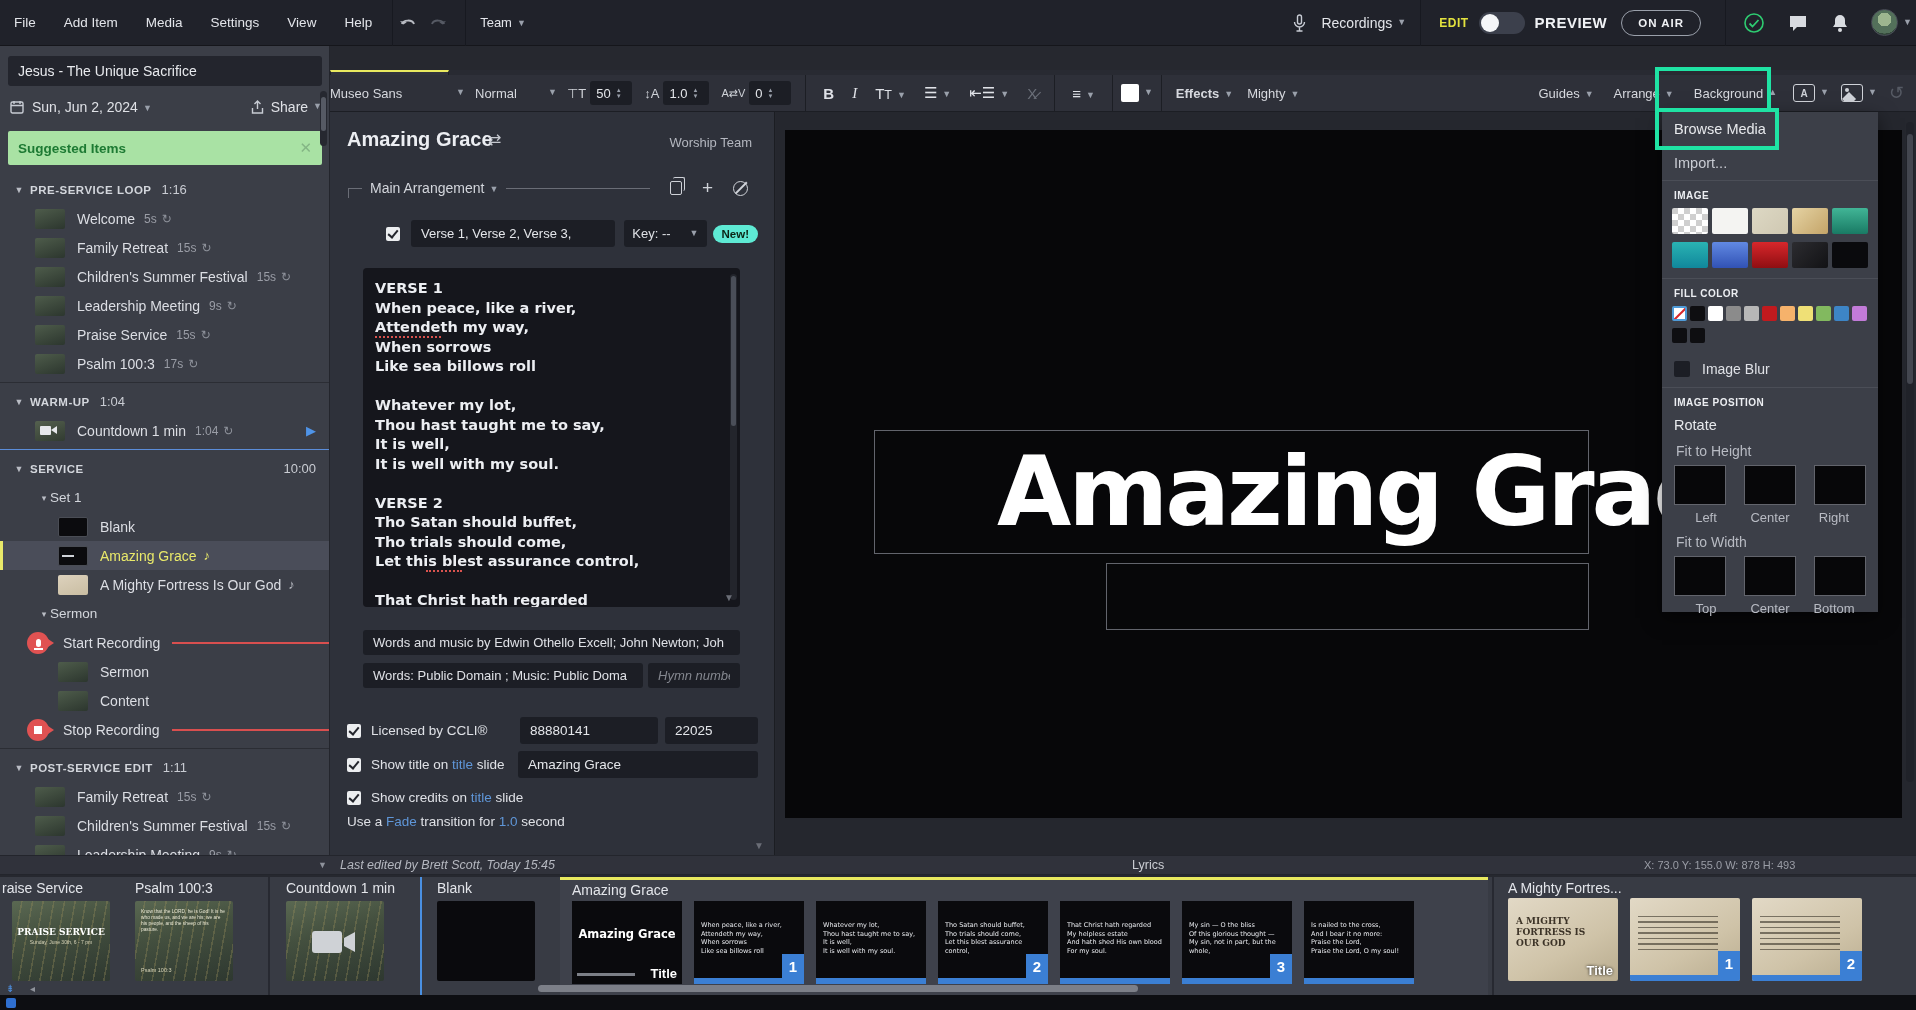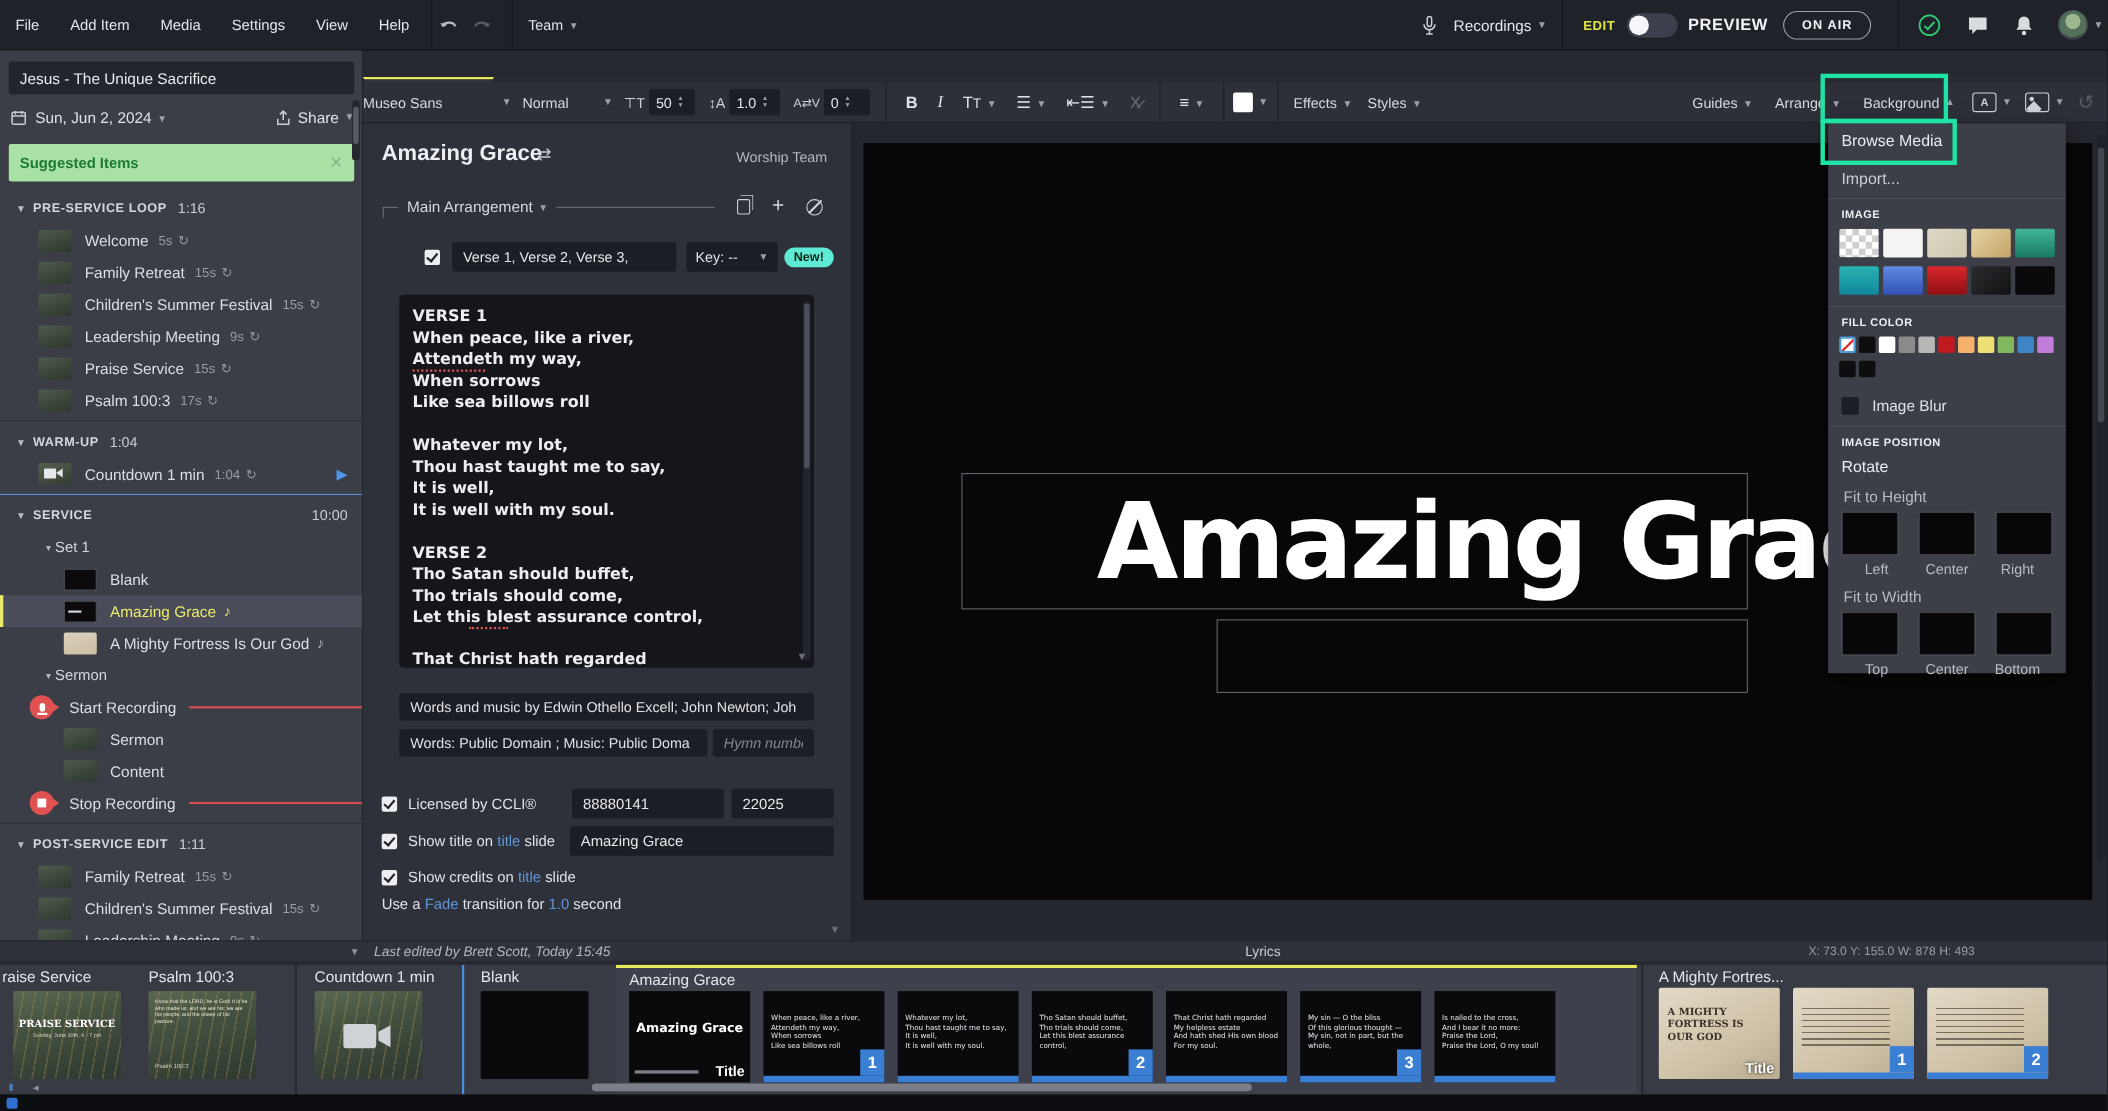--- a/index.html
+++ b/index.html
@@ -466,22 +466,22 @@
     <span class="tbtn">T<small>T</small><span class="caret">▼</span></span>
     <span class="tbtn">☰<span class="caret">▼</span></span>
     <span class="tbtn">⇤☰<span class="caret">▼</span></span>
     <span class="tbtn" style="color:#6a6e78;">X̷</span>
     <div class="tsep"></div>
     <span class="tbtn">≡<span class="caret">▼</span></span>
     <div class="tsep"></div>
     <span class="swatch-btn"></span>
     <span class="caret">▼</span>
     <div class="tsep"></div>
-    <span style="padding:0 6px;"><span>Effects</span><span class="caret">▼</span></span>
-    <span style="padding:0 8px;"><span>Styles</span><span class="caret">▼</span></span>
+    <span style="padding:0 6px;font-weight:bold;"><span>Effects</span><span class="caret">▼</span></span>
+    <span style="padding:0 8px;"><span>Mighty</span><span class="caret">▼</span></span>
 
     <span style="margin-left:auto;padding:0 10px;"><span>Guides</span><span class="caret">▼</span></span>
     <span style="padding:0 10px;"><span>Arrange</span><span class="caret">▼</span></span>
     <span id="bg-btn">
         <span>Background</span>
         <span class="caret">▲</span>
       </span>
     <span style="padding:0 6px;display:flex;align-items:center;">
         <span class="ico-box">A</span>
         <span class="caret">▼</span>

